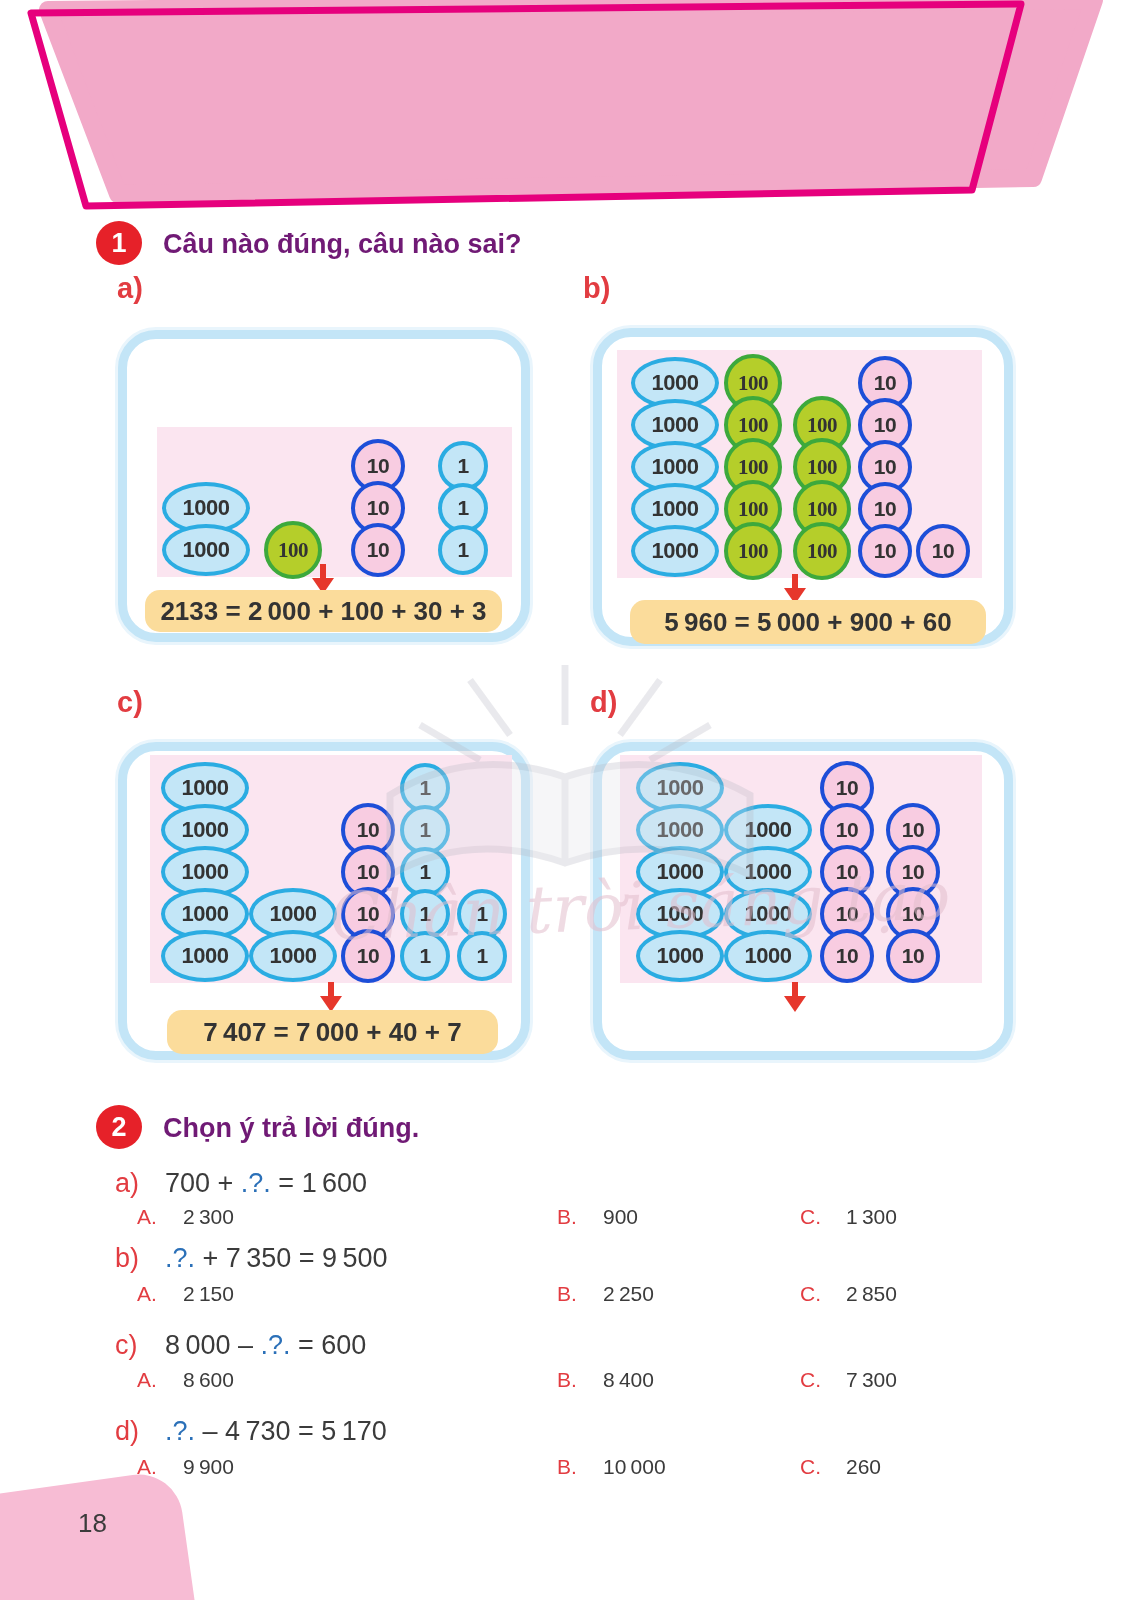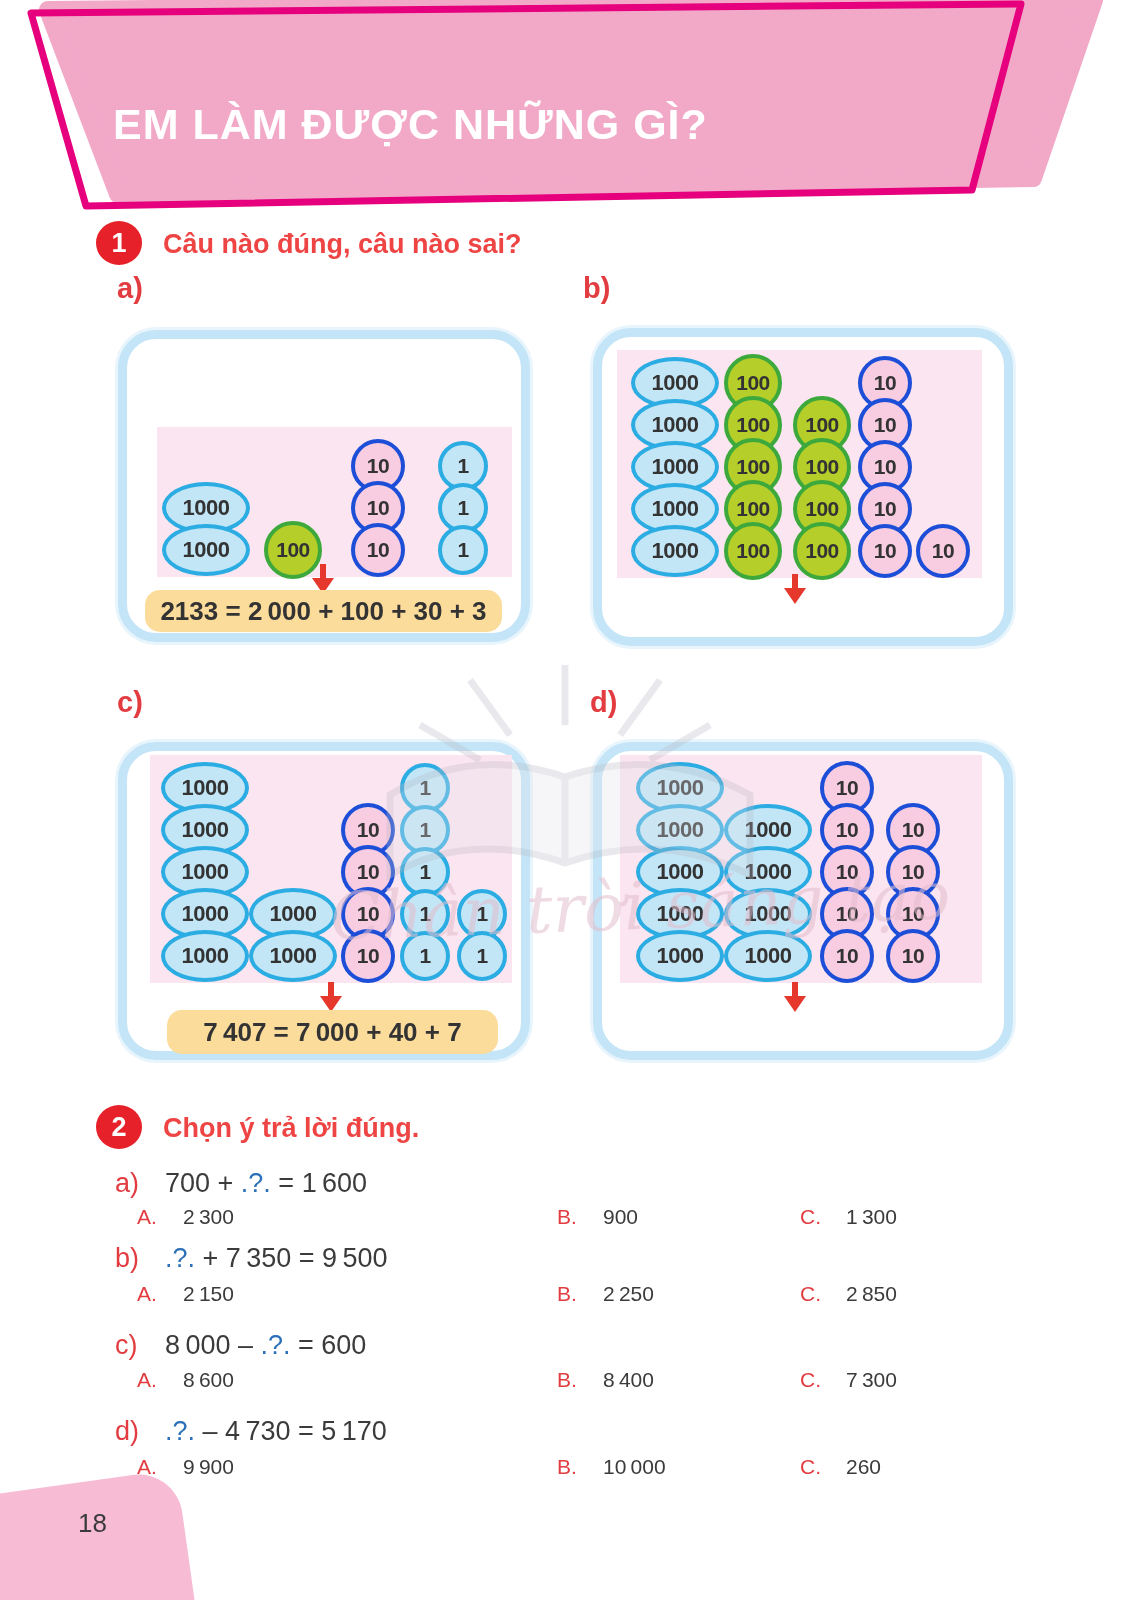--- a/index.html
+++ b/index.html
@@ -8,32 +8,32 @@
 
   
   .header-svg{position:absolute;left:0;top:0;z-index:1;}
   .title{position:absolute;left:113px;top:100px;z-index:2;color:#ffffff;font-weight:bold;
          font-size:43px;letter-spacing:1px;}
 
   
   .badge{position:absolute;width:46px;height:44px;background:#E62129;border-radius:50%;
          color:#ffffff;font-weight:bold;font-size:27px;display:flex;align-items:center;
          justify-content:center;z-index:3;}
-  .prompt{position:absolute;font-weight:bold;font-size:27px;color:#ef4444;z-index:3;}
+  .prompt{position:absolute;font-weight:bold;font-size:27px;color:#701a75;z-index:3;}
   .panel-label{position:absolute;color:#E23C41;font-size:29px;font-weight:bold;z-index:3;}
 
   
   .card{position:absolute;background:#ffffff;border:9px solid #C3E5F7;border-radius:38px;
         box-shadow:0 0 0 3px #E9F5FC;z-index:2;box-sizing:border-box;}
   .field{position:absolute;background:#FBE5F0;z-index:3;}
   .disk{position:absolute;display:flex;align-items:center;justify-content:center;
         font-weight:bold;color:#333333;border-radius:50%;box-sizing:border-box;
         letter-spacing:-0.5px;}
   .disk-1000{background:#C3E6F7;border:4px solid #2BACE2;font-size:22px;}
-  .disk-100{background:#B5CE2A;border:4px solid #3DA93C;font-size:21px;}
+  .disk-100{background:#B5CE2A;border:4px solid #3DA93C;font-size:21px;font-family:Liberation Serif, serif;}
   .disk-10{background:#F8CCE1;border:4px solid #1d4ed8;font-size:21px;}
   .disk-1{background:#C3E6F7;border:4px solid #2BACE2;font-size:21px;}
 
   .eq-bar{position:absolute;background:#FBDC9B;border-radius:15px;display:flex;
           align-items:center;justify-content:center;font-weight:bold;font-size:26px;
           color:#333333;z-index:3;white-space:nowrap;}
   .arrow{position:absolute;z-index:3;}
 
   
   .q-label{position:absolute;color:#E23C41;font-size:27px;z-index:3;}
@@ -57,21 +57,20 @@
 </style>
 </head>
 <body>
 
 <div class="page">
 
   <svg class="header-svg" width="1140" height="225">
     <polygon points="48,10 1094,0 1033,178 118,194" fill="#F2A9C8" stroke="#F2A9C8" stroke-width="18" stroke-linejoin="round"></polygon>
     <polygon points="31,13 1021,4 972,190 86,206" fill="none" stroke="#E6007D" stroke-width="7" stroke-linejoin="round"></polygon>
   </svg>
-  <div class="title">EM LÀM ĐƯỢC NHỮNG GÌ?</div>
 
   <div class="badge" style="left:96px;top:221px">1</div>
   <div class="prompt" style="left:163px;top:229px">Câu nào đúng, câu nào sai?</div>
 
   <div class="panel-label" style="left:117px;top:272px">a)</div>
   <div class="card" style="left:118px;top:330px;width:412px;height:312px"></div>
   <div class="field" style="left:157px;top:427px;width:355px;height:150px">
       <div class="disk disk-1000" style="left: 5px; top: 97px; width: 88px; height: 52px; z-index: 30;">1000</div>
       <div class="disk disk-1000" style="left: 5px; top: 55px; width: 88px; height: 52px; z-index: 29;">1000</div>
       <div class="disk disk-100" style="left: 107px; top: 94px; width: 58px; height: 58px; z-index: 30;">100</div>
@@ -109,20 +108,21 @@
       <div class="disk disk-10" style="left: 241px; top: 132px; width: 54px; height: 54px; z-index: 29;">10</div>
       <div class="disk disk-10" style="left: 241px; top: 90px; width: 54px; height: 54px; z-index: 28;">10</div>
       <div class="disk disk-10" style="left: 241px; top: 48px; width: 54px; height: 54px; z-index: 27;">10</div>
       <div class="disk disk-10" style="left: 241px; top: 6px; width: 54px; height: 54px; z-index: 26;">10</div>
       <div class="disk disk-10" style="left: 299px; top: 174px; width: 54px; height: 54px; z-index: 30;">10</div>
     </div>
   <svg class="arrow" style="left:784px;top:574px" width="22" height="30">
     <rect x="8" y="0" width="6" height="15" fill="#E6372C"></rect>
     <polygon points="0,14 22,14 11,30" fill="#E6372C"></polygon>
   </svg>
+  <div class="eq-bar" style="left:630px;top:600px;width:356px;height:44px">5 960 = 5 000 + 900 + 60</div>
 
   <div class="panel-label" style="left:117px;top:686px">c)</div>
   <div class="card" style="left:118px;top:742px;width:412px;height:318px"></div>
   <div class="field" style="left:150px;top:755px;width:362px;height:228px">
       <div class="disk disk-1000" style="left: 11px; top: 175px; width: 88px; height: 52px; z-index: 30;">1000</div>
       <div class="disk disk-1000" style="left: 11px; top: 133px; width: 88px; height: 52px; z-index: 29;">1000</div>
       <div class="disk disk-1000" style="left: 11px; top: 91px; width: 88px; height: 52px; z-index: 28;">1000</div>
       <div class="disk disk-1000" style="left: 11px; top: 49px; width: 88px; height: 52px; z-index: 27;">1000</div>
       <div class="disk disk-1000" style="left: 11px; top: 7px; width: 88px; height: 52px; z-index: 26;">1000</div>
       <div class="disk disk-1000" style="left: 99px; top: 175px; width: 88px; height: 52px; z-index: 30;">1000</div>

